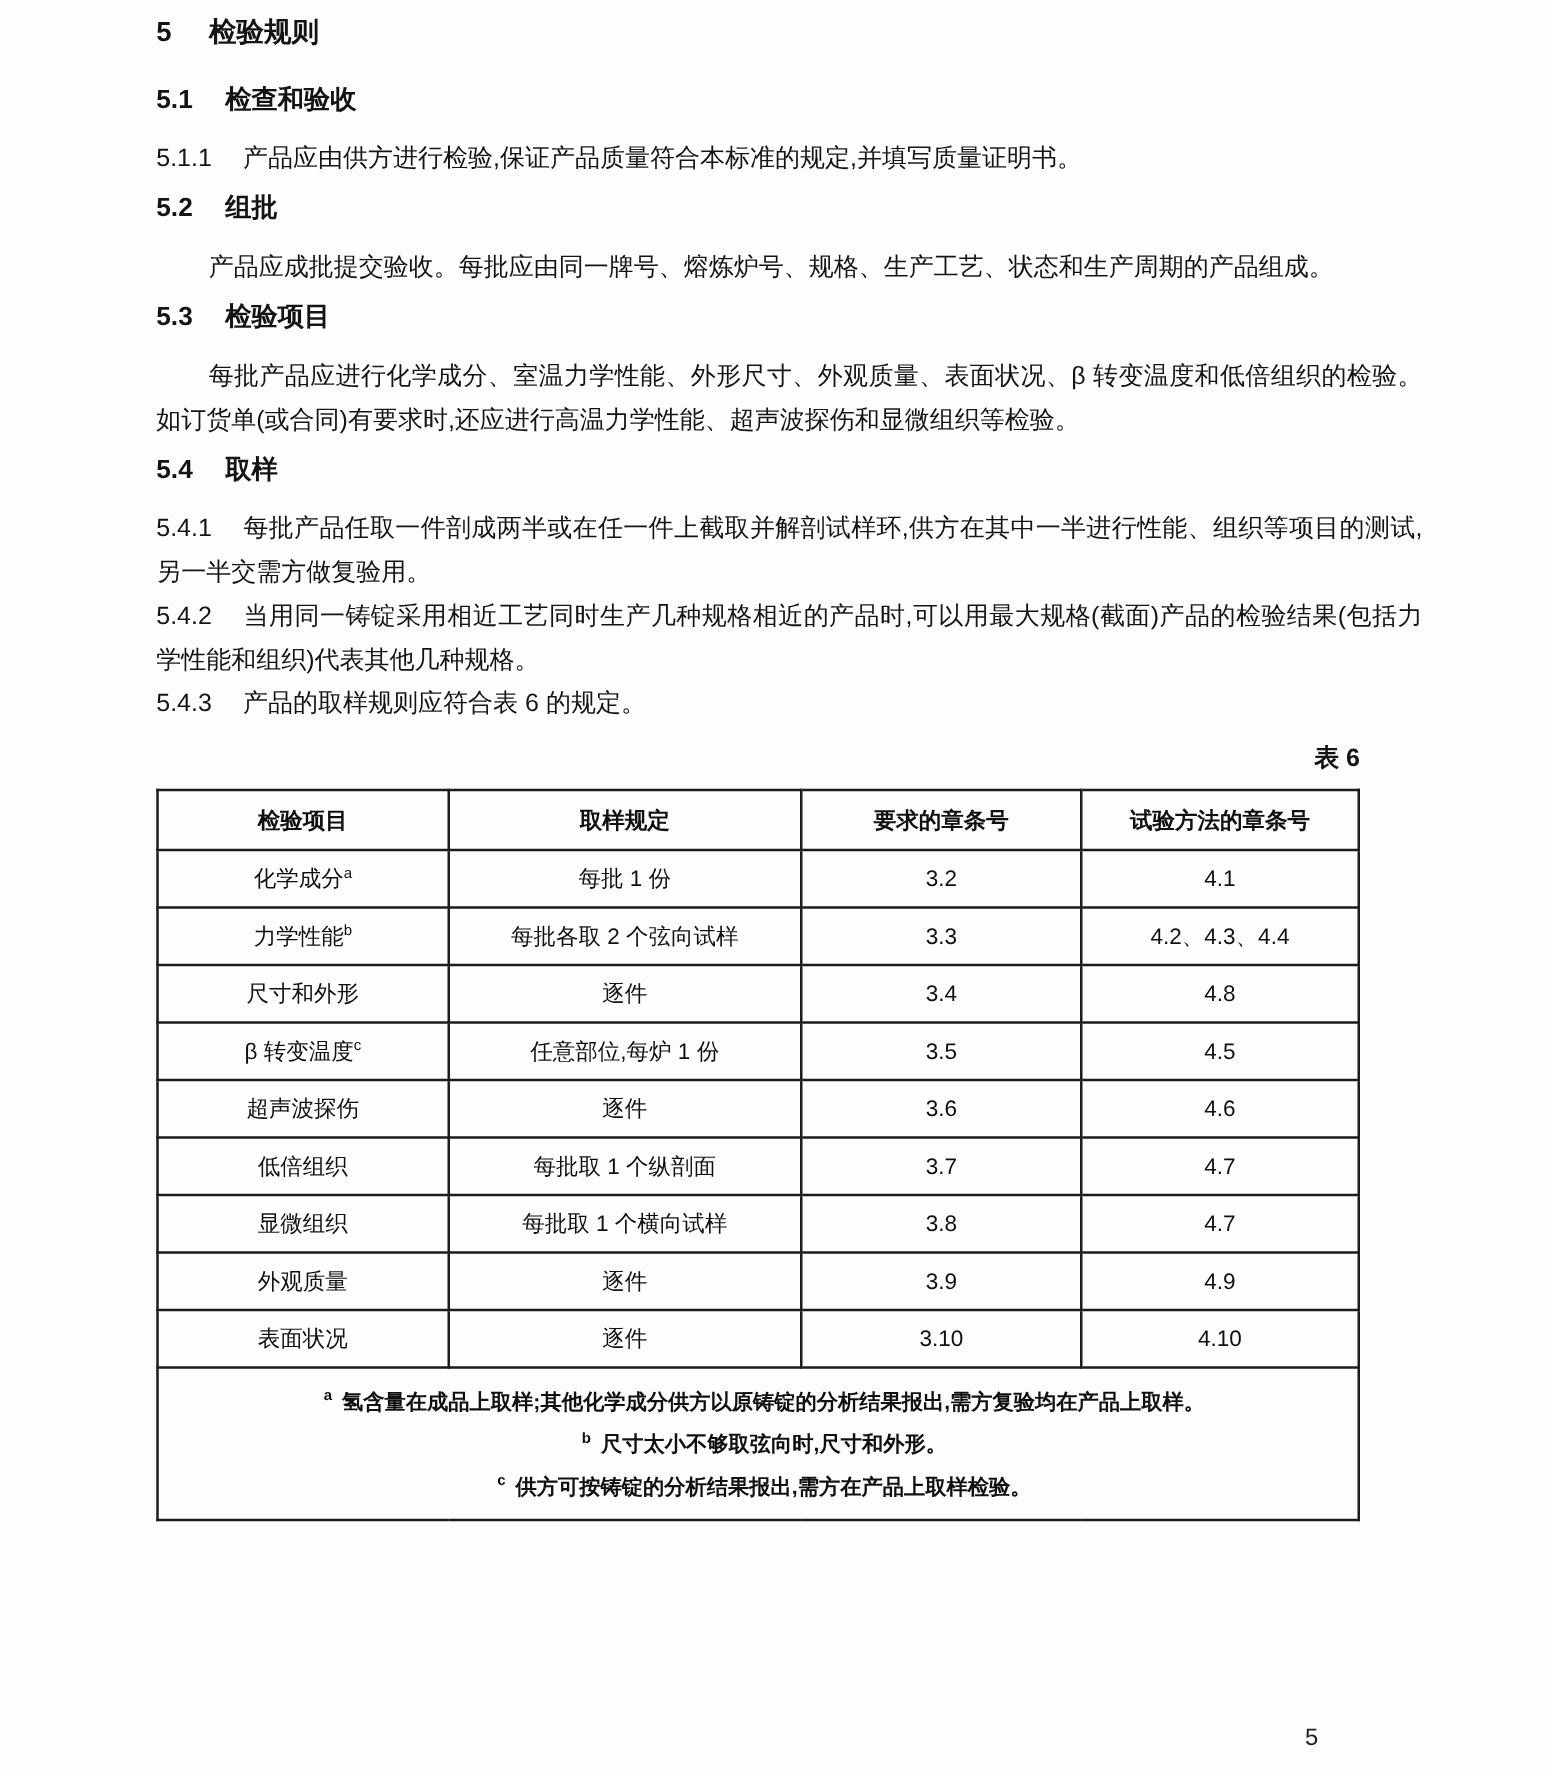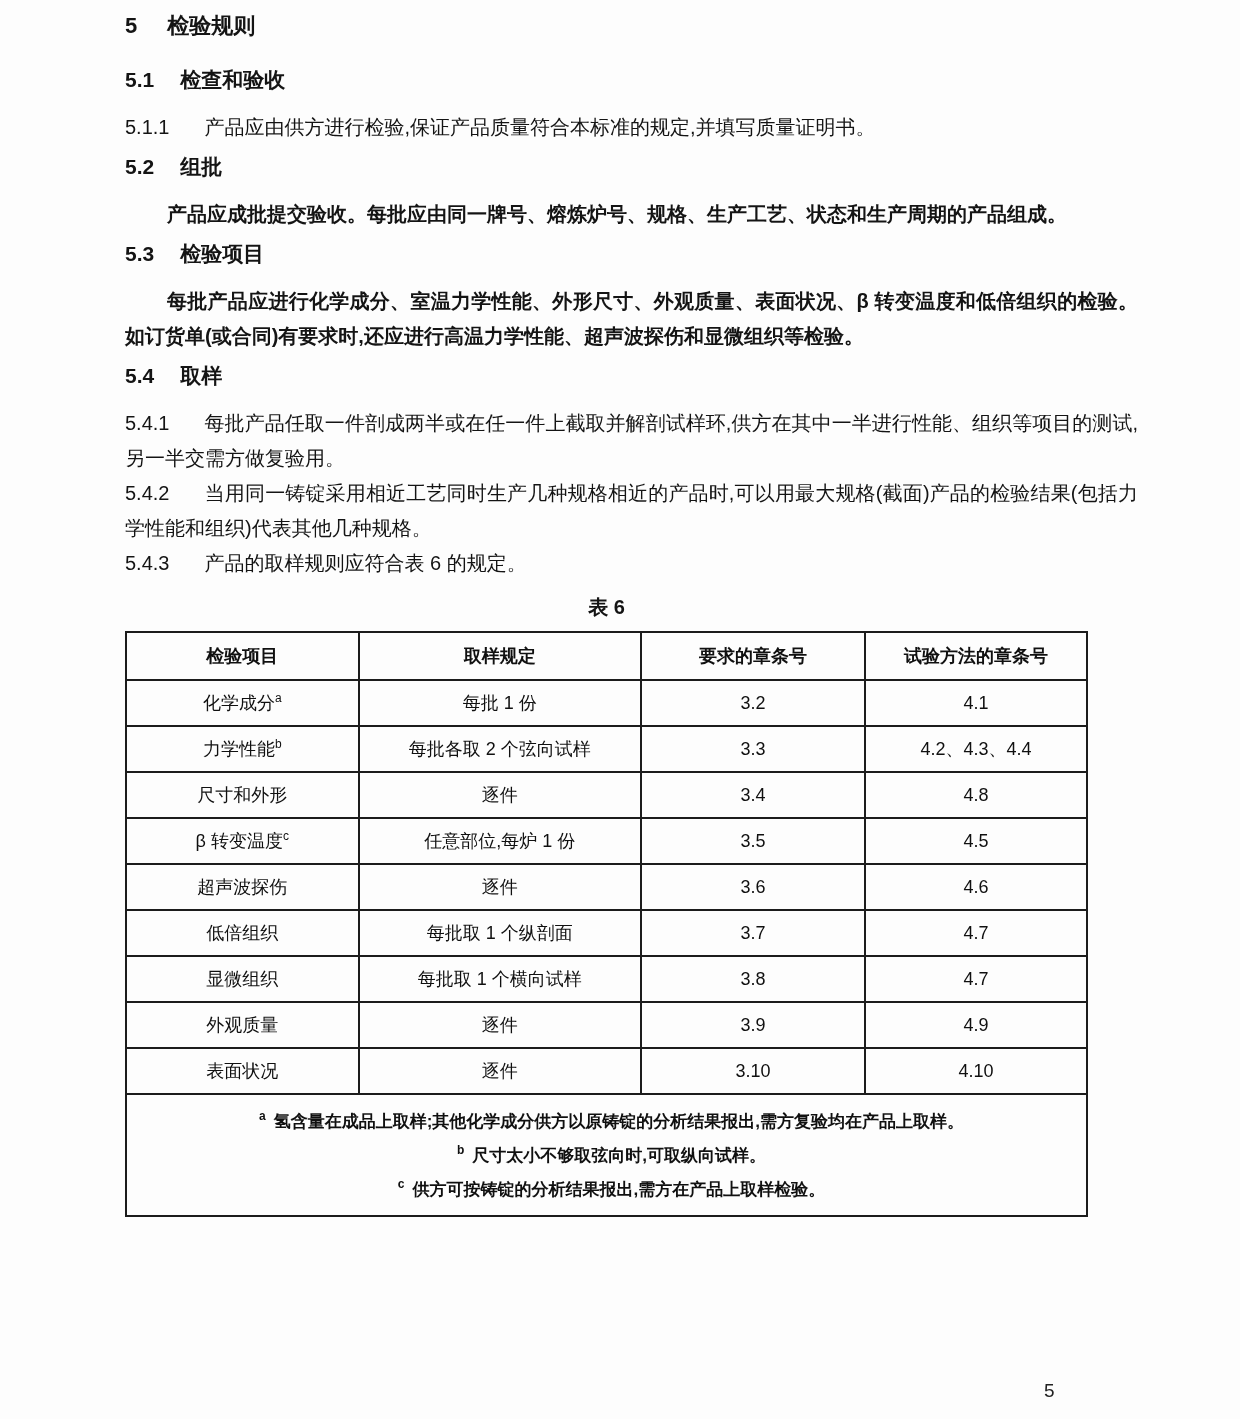--- a/index.html
+++ b/index.html
@@ -22,25 +22,25 @@
   h2.section {
     font-size: 21px; line-height: 28px; font-weight: bold;
     margin: 8px 0 16px 0;
   }
   h2.section .num { margin-right: 26px; }
 
   p.clause, p.para {
     font-size: 20px; line-height: 35px;
     margin: 0; text-align: justify;
   }
-  p.clause .cnum { margin-right: 35px; white-space: nowrap; }
-  p.para.indent { text-indent: 42px; font-weight: bold; }
+  p.clause .cnum { margin-right: 25px; white-space: nowrap; }
+  p.para.indent { text-indent: 42px; }
 
   .tbl-caption {
-    font-size: 20px; font-weight: bold; text-align: center;
+    font-size: 20px; font-weight: bold; text-align: right;
     margin: 12px 0 10px 0; line-height: 28px;
     width: 963px;
   }
 
   table.t6 {
     border-collapse: collapse;
     width: 963px;
     table-layout: fixed;
     font-size: 18px;
     color: #101010;
@@ -186,21 +186,21 @@
         <td><span>表面状况</span><sup class="note"></sup></td>
         <td>逐件</td>
         <td>3.10</td>
         <td>4.10</td>
       </tr>
     </tbody>
     <tfoot>
       <tr>
         <td class="footcell" colspan="4">
           <p><sup class="note">a</sup><span>氢含量在成品上取样;其他化学成分供方以原铸锭的分析结果报出,需方复验均在产品上取样。</span></p>
-          <p><sup class="note">b</sup><span>尺寸太小不够取弦向时,可取纵向试样。</span></p>
+          <p><sup class="note">b</sup><span>尺寸太小不够取弦向时,尺寸和外形。</span></p>
           <p><sup class="note">c</sup><span>供方可按铸锭的分析结果报出,需方在产品上取样检验。</span></p>
         </td>
       </tr>
     </tfoot>
   </table>
 
 </div>
 
 <div class="page-number">5</div>
 

